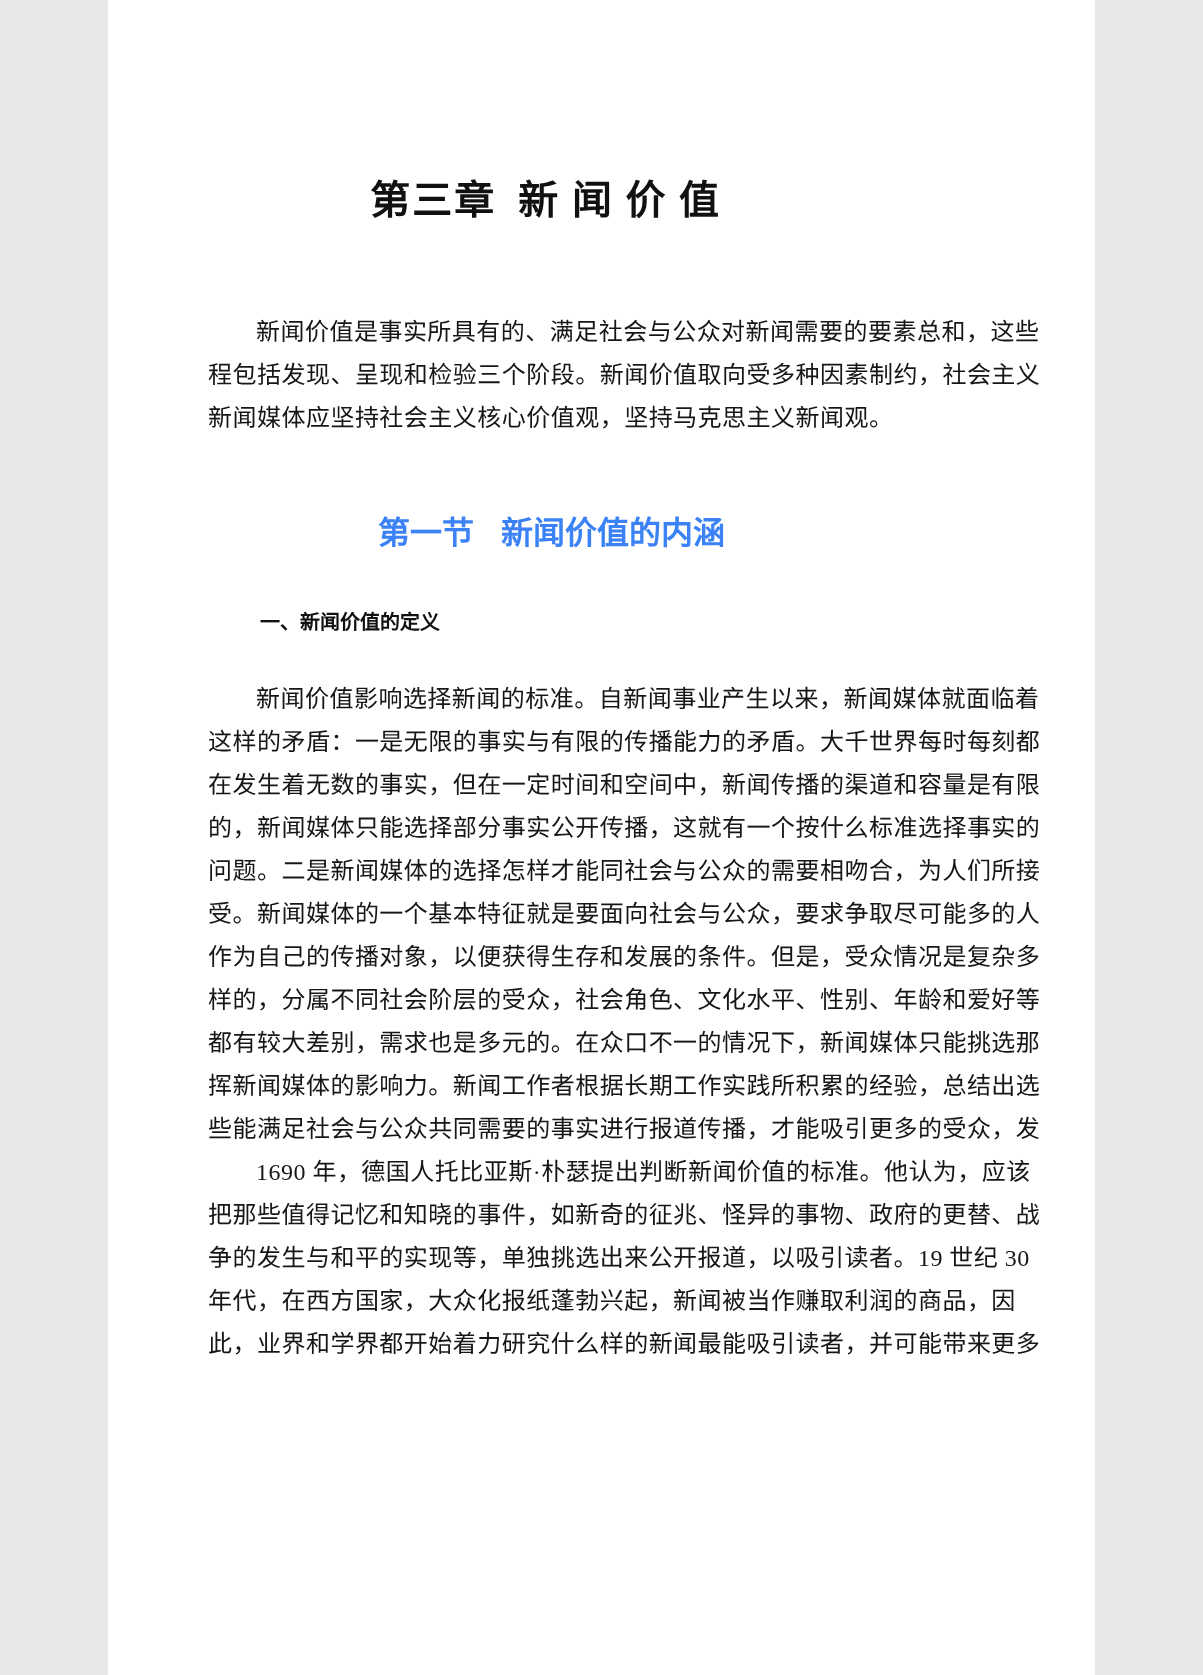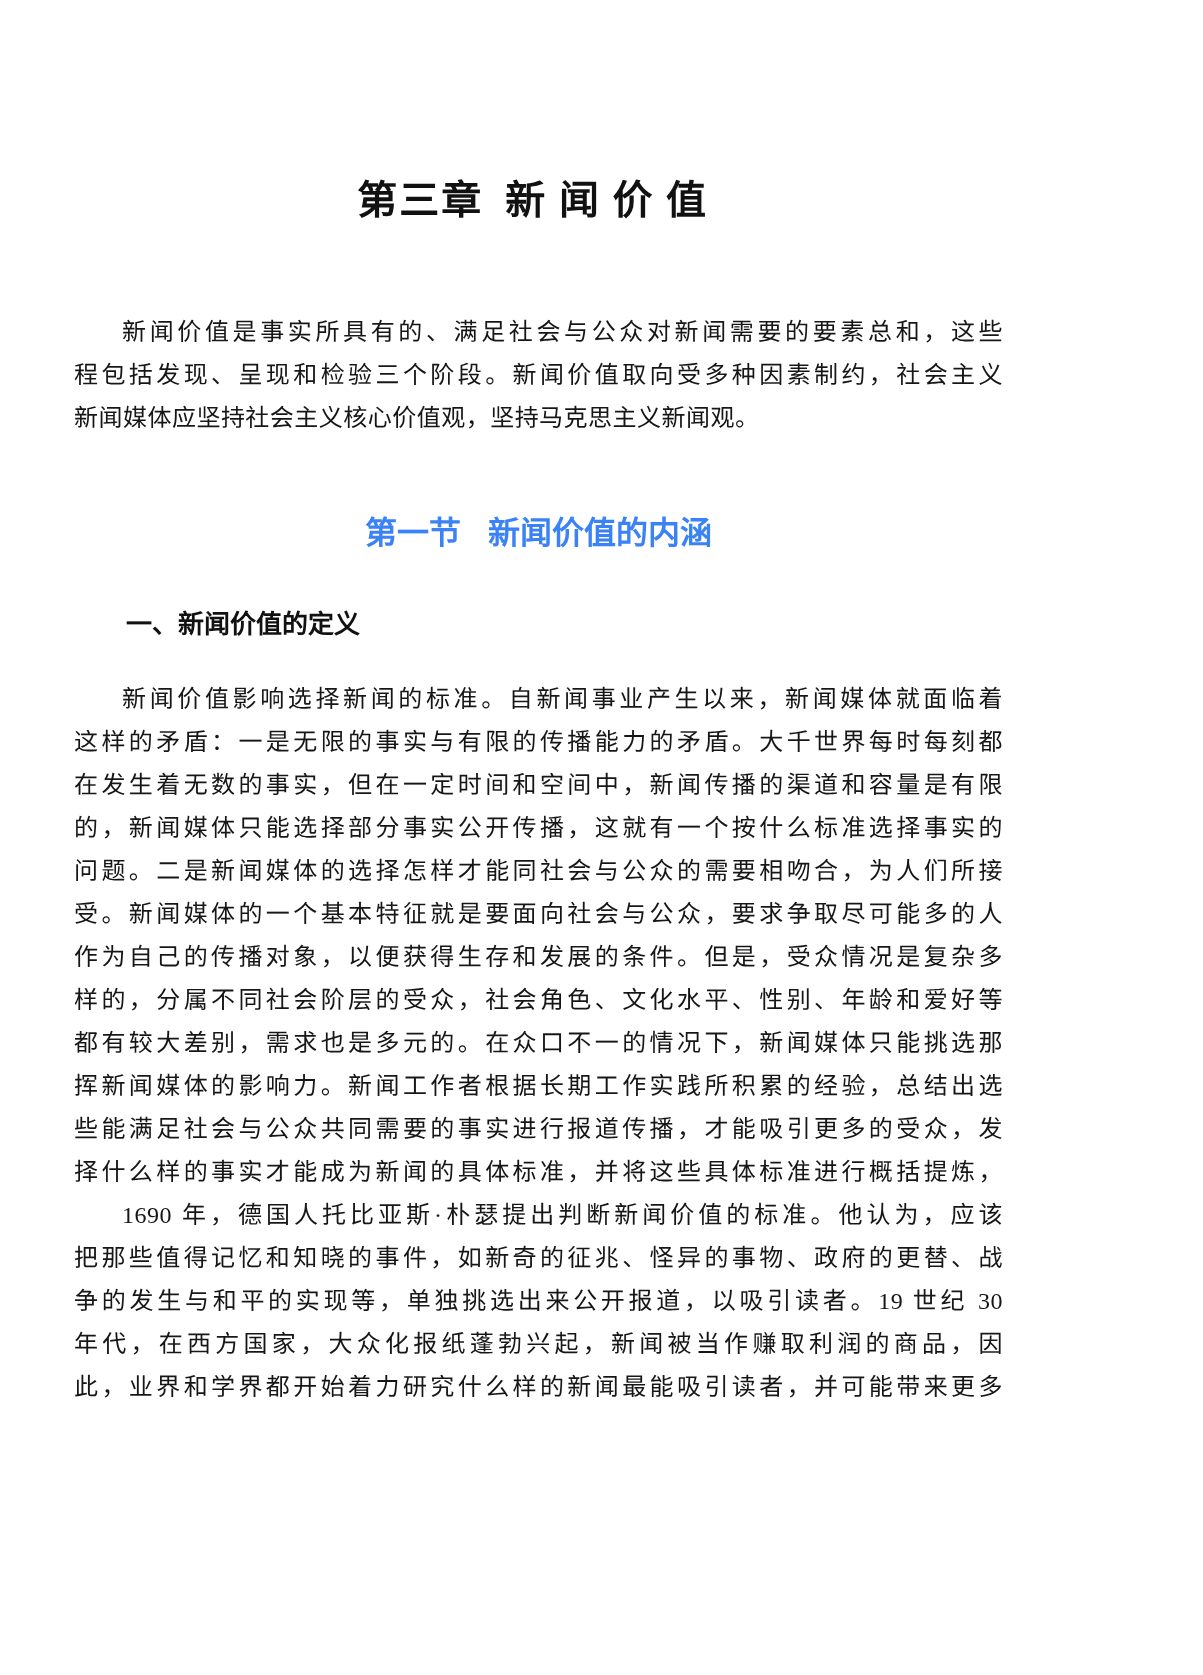--- a/index.html
+++ b/index.html
@@ -1,24 +1,24 @@
 <!DOCTYPE html>
 <html lang="zh-CN"><head>
 <meta charset="utf-8">
 <style>
   html,body{margin:0;padding:0;background:#e8e8e8;}
   .page{
     position:relative;
-    width:1203px;height:1675px;
+    width:987px;height:1675px;
     margin:0 auto;
     background:#ffffff;
     color:#161616;
     font-family:"Liberation Serif","DejaVu Serif",serif;
     box-sizing:border-box;
-    padding:0 200px 0 74px; 
+    padding:0 200px 0 100px; 
     overflow:hidden;
   }
   
   .chapter-title{
     margin:176px 0 0 0;
     font-family:"Liberation Sans","DejaVu Sans",sans-serif;
     font-weight:bold;
     font-size:40px;
     line-height:48px;
     text-align:center;
@@ -36,23 +36,23 @@
     font-size:32px;
     line-height:40px;
     text-align:center;
     color:#3b82f6;
   }
   .section-title .section-name{margin-left:0.85em;}
   
   .subsection-title{
     margin:53px 0 0 0;
     padding-left:52px;
-    font-family:Liberation Sans, sans-serif;
+    font-family:Liberation Mono, monospace;
     font-weight:bold;
-    font-size:26px;
+    font-size:20px;
     line-height:36px;
     color:#111;
   }
   .body-text{margin-top:36px;}
   
   .line{
     font-size:24px;
     line-height:43px;
     height:43px;
     text-align:justify;
@@ -89,21 +89,20 @@
     <div class="line">这样的矛盾：一是无限的事实与有限的传播能力的矛盾。大千世界每时每刻都</div>
     <div class="line">在发生着无数的事实，但在一定时间和空间中，新闻传播的渠道和容量是有限</div>
     <div class="line">的，新闻媒体只能选择部分事实公开传播，这就有一个按什么标准选择事实的</div>
     <div class="line">问题。二是新闻媒体的选择怎样才能同社会与公众的需要相吻合，为人们所接</div>
     <div class="line">受。新闻媒体的一个基本特征就是要面向社会与公众，要求争取尽可能多的人</div>
     <div class="line">作为自己的传播对象，以便获得生存和发展的条件。但是，受众情况是复杂多</div>
     <div class="line">样的，分属不同社会阶层的受众，社会角色、文化水平、性别、年龄和爱好等</div>
     <div class="line">都有较大差别，需求也是多元的。在众口不一的情况下，新闻媒体只能挑选那</div>
     <div class="line">挥新闻媒体的影响力。新闻工作者根据长期工作实践所积累的经验，总结出选</div>
     <div class="line">些能满足社会与公众共同需要的事实进行报道传播，才能吸引更多的受众，发</div>
-    <div class="line">择什么样的事实才能成为新闻的具体标准，并将这些具体标准进行概括提炼，</div>
 
     <div class="line first">1690 年，德国人托比亚斯·朴瑟提出判断新闻价值的标准。他认为，应该</div>
     <div class="line">把那些值得记忆和知晓的事件，如新奇的征兆、怪异的事物、政府的更替、战</div>
     <div class="line">争的发生与和平的实现等，单独挑选出来公开报道，以吸引读者。19 世纪 30</div>
     <div class="line">年代，在西方国家，大众化报纸蓬勃兴起，新闻被当作赚取利润的商品，因</div>
     <div class="line">此，业界和学界都开始着力研究什么样的新闻最能吸引读者，并可能带来更多</div>
   </div>
 
 </div>
 

